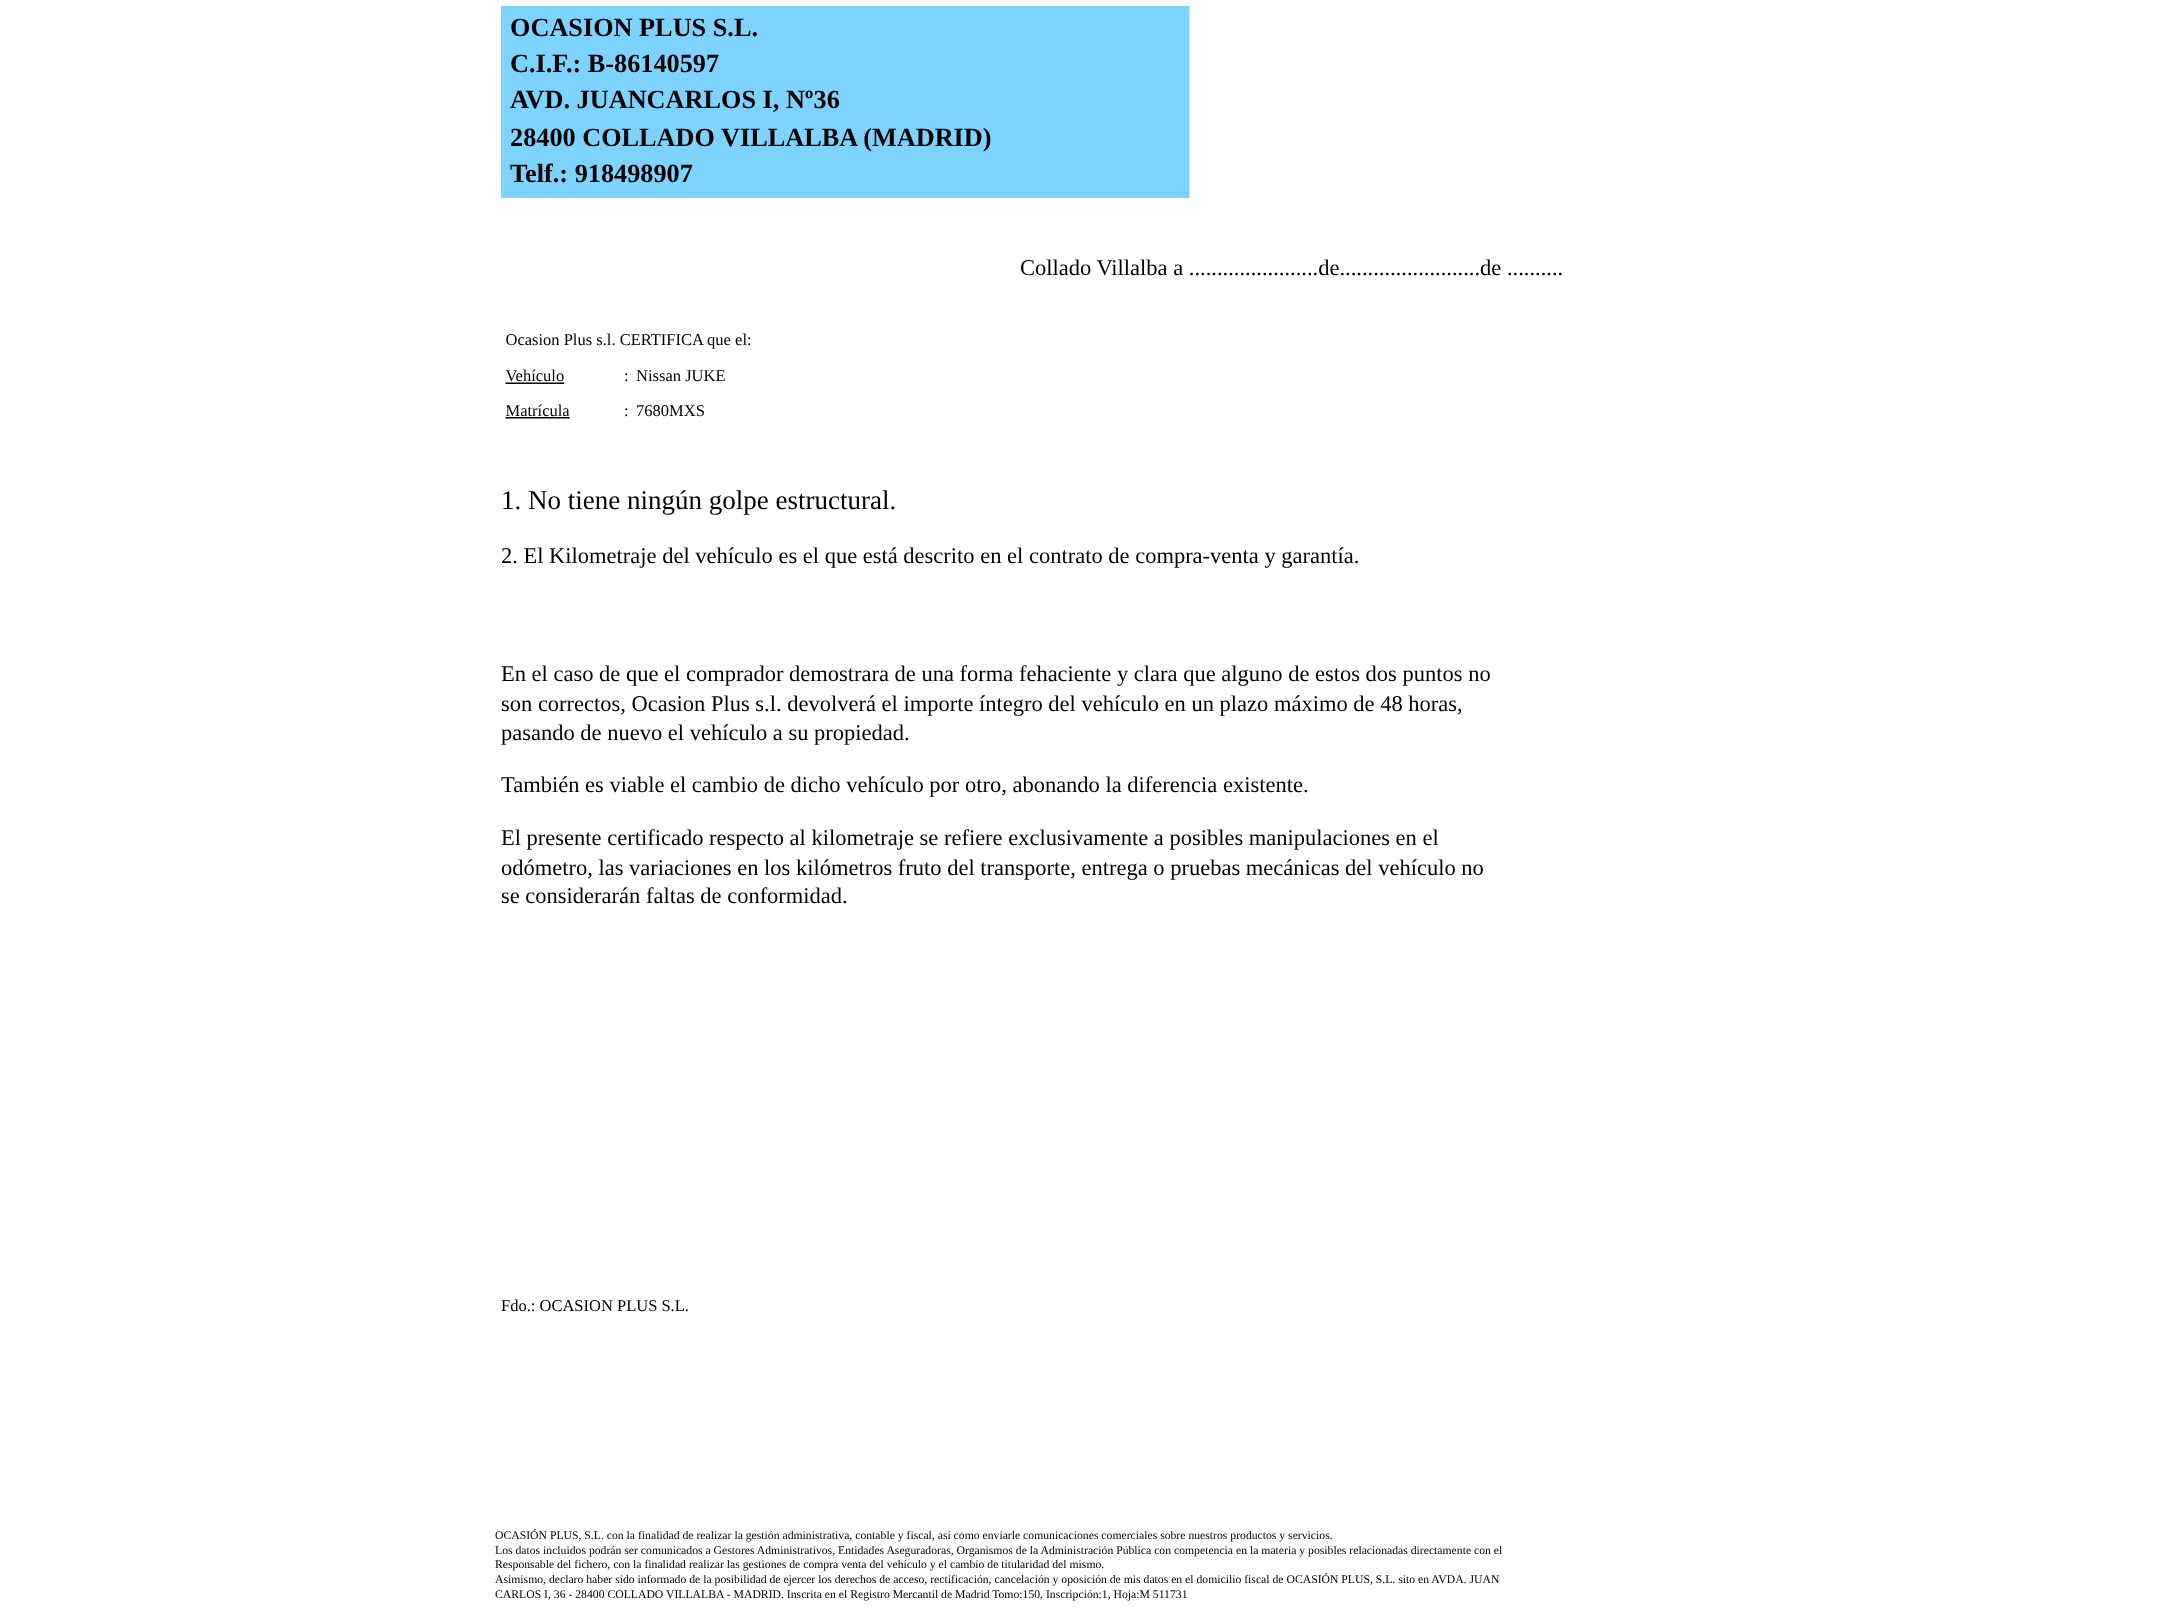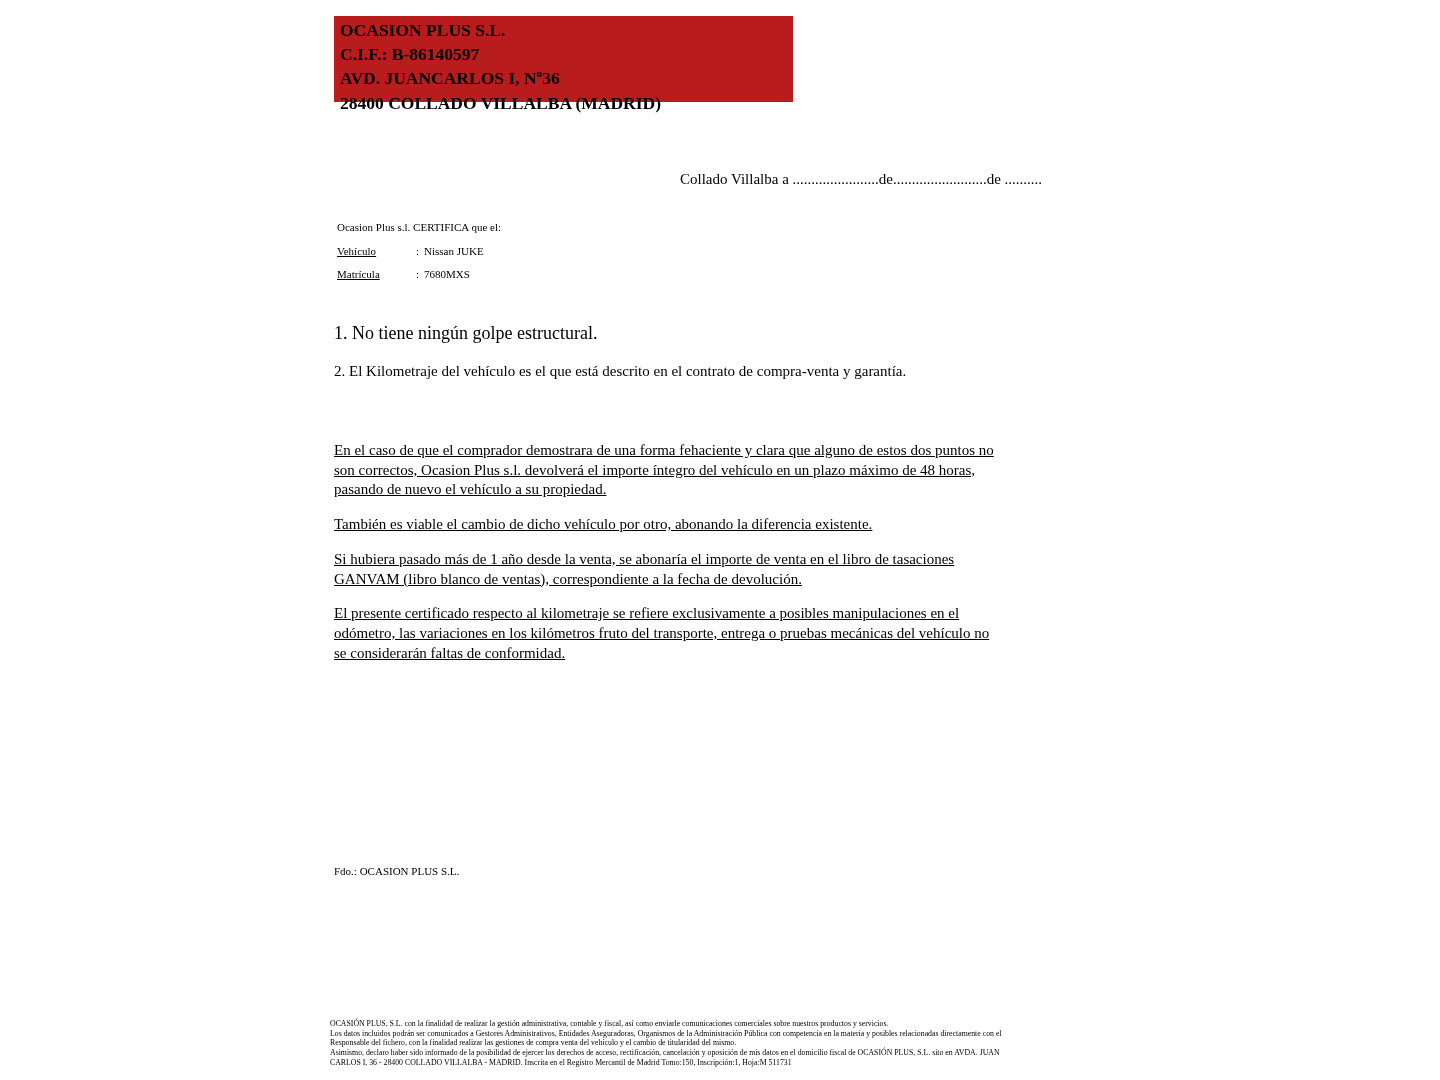--- a/index.html
+++ b/index.html
@@ -10,24 +10,24 @@
     font-family: "Liberation Serif", serif;
     color: #000000;
     position: relative;
     overflow: hidden;
   }
   .abs { position: absolute; }
 
   
   #header-box {
     left: 334px;
-    top: 16px;
+    top: 4px;
     width: 459px;
-    height: 86px;
-    background: #b91c1c;
+    height: 128px;
+    background: #7dd3fc;
     padding: 2px 0 0 6px;
     font-weight: bold;
     font-size: 17.5px;
     line-height: 24.2px;
   }
 
   
   #date-line {
     left: 680px;
     top: 170px;
@@ -59,21 +59,20 @@
   #body-paragraphs {
     left: 334px;
     top: 441px;
     width: 780px;
     font-size: 15px;
     line-height: 19.7px;
   }
   #body-paragraphs p {
     margin: 0 0 15px 0;
     white-space: pre-line;
-    text-decoration: underline;
   }
 
   
   #signature {
     left: 334px;
     top: 862px;
     font-size: 11px;
     line-height: 19.7px;
   }
 
@@ -87,20 +86,21 @@
   }
 </style>
 </head>
 <body>
 
 <div id="header-box" class="abs">
   <div>OCASION PLUS S.L.</div>
   <div>C.I.F.: B-86140597</div>
   <div>AVD. JUANCARLOS I, Nº36</div>
   <div>28400 COLLADO VILLALBA (MADRID)</div>
+  <div>Telf.: 918498907</div>
 </div>
 
 <div id="date-line" class="abs">Collado Villalba a .......................de.........................de ..........</div>
 
 <div id="cert-block" class="abs">
   <div>Ocasion Plus s.l. CERTIFICA que el:</div>
   <div class="cert-row">
     <span class="cert-label"><span class="u">Vehículo</span></span><span>:</span><span class="cert-value">Nissan JUKE</span>
   </div>
   <div class="cert-row">
@@ -109,22 +109,20 @@
 </div>
 
 <div id="clause-1" class="abs">1. No tiene ningún golpe estructural.</div>
 <div id="clause-2" class="abs">2. El Kilometraje del vehículo es el que está descrito en el contrato de compra-venta y garantía.</div>
 
 <div id="body-paragraphs" class="abs">
   <p>En el caso de que el comprador demostrara de una forma fehaciente y clara que alguno de estos dos puntos no
 son correctos, Ocasion Plus s.l. devolverá el importe íntegro del vehículo en un plazo máximo de 48 horas,
 pasando de nuevo el vehículo a su propiedad.</p>
   <p>También es viable el cambio de dicho vehículo por otro, abonando la diferencia existente.</p>
-  <p>Si hubiera pasado más de 1 año desde la venta, se abonaría el importe de venta en el libro de tasaciones
-GANVAM (libro blanco de ventas), correspondiente a la fecha de devolución.</p>
   <p>El presente certificado respecto al kilometraje se refiere exclusivamente a posibles manipulaciones en el
 odómetro, las variaciones en los kilómetros fruto del transporte, entrega o pruebas mecánicas del vehículo no
 se considerarán faltas de conformidad.</p>
 </div>
 
 <div id="signature" class="abs">Fdo.: OCASION PLUS S.L.</div>
 
 <div id="legal" class="abs">
   <div>OCASIÓN PLUS, S.L. con la finalidad de realizar la gestión administrativa, contable y fiscal, así como enviarle comunicaciones comerciales sobre nuestros productos y servicios.</div>
   <div>Los datos incluidos podrán ser comunicados a Gestores Administrativos, Entidades Aseguradoras, Organismos de la Administración Pública con competencia en la materia y posibles relacionadas directamente con el</div>

